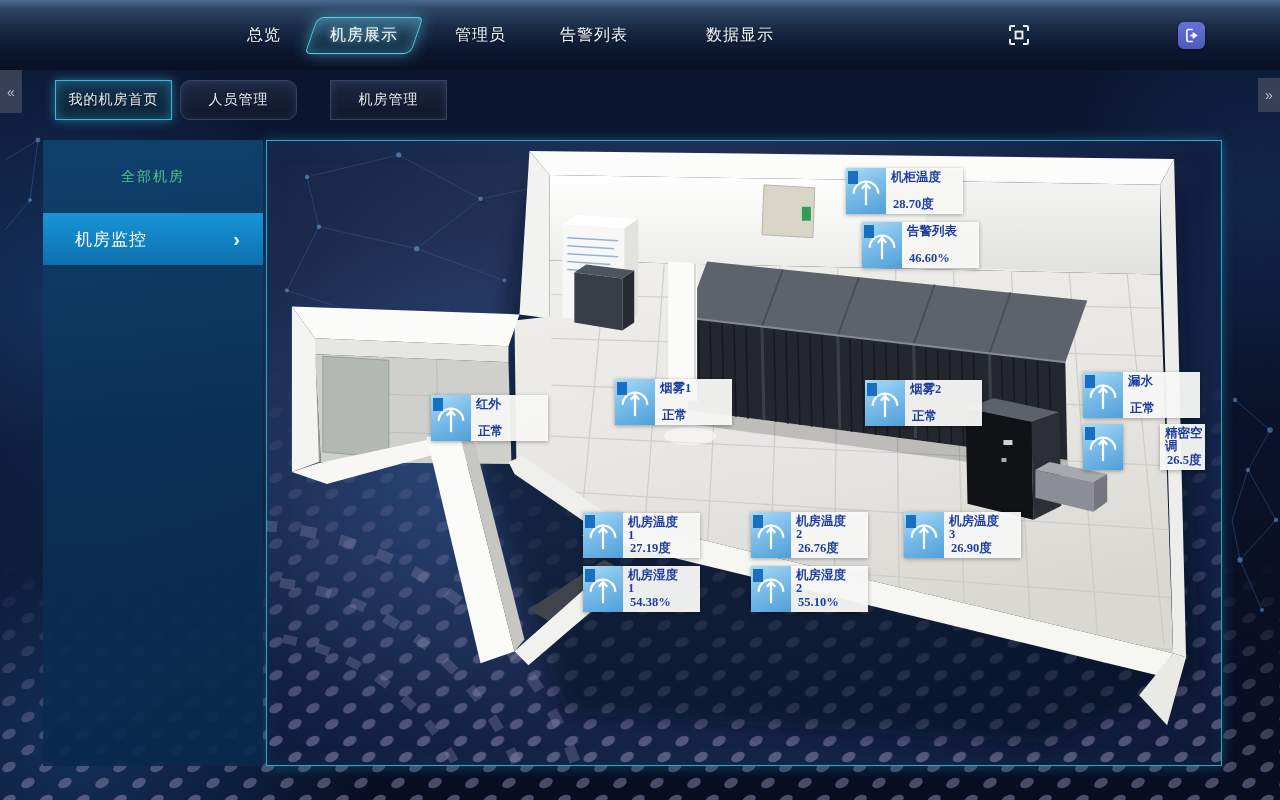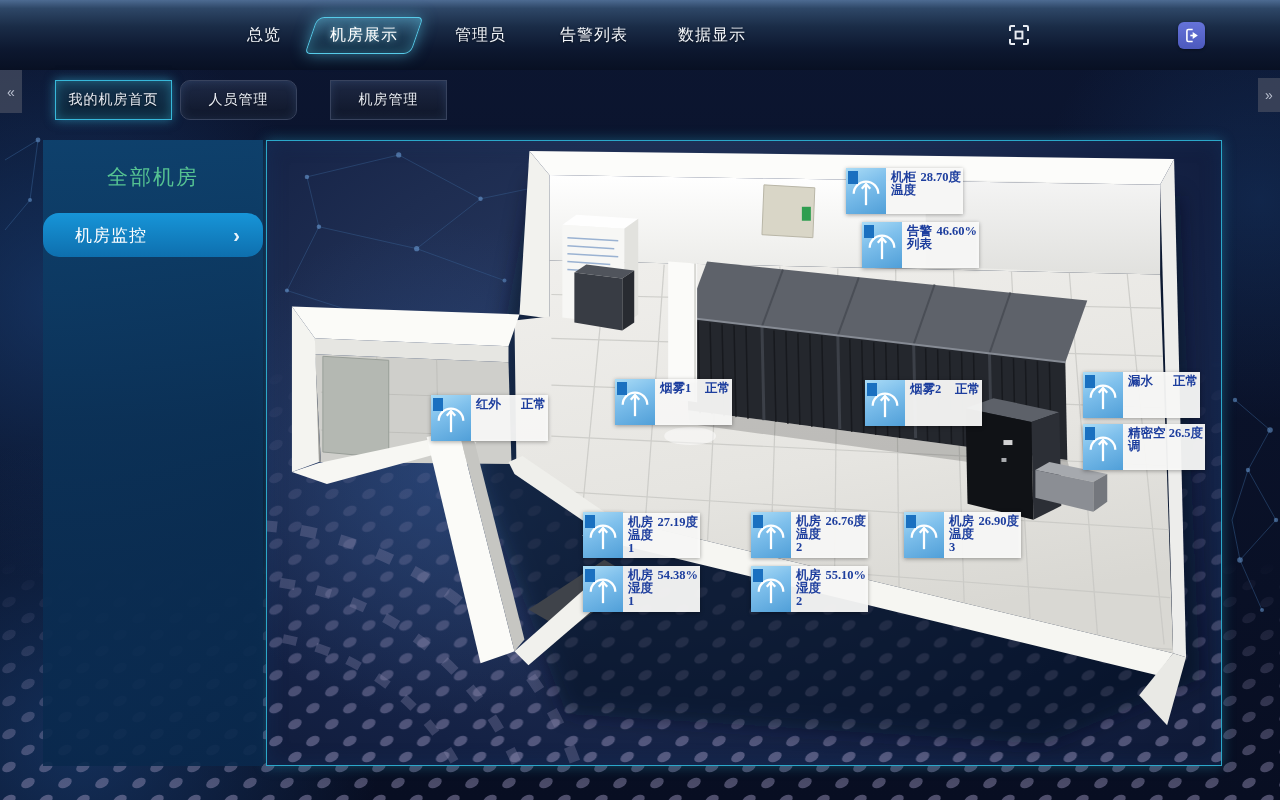--- a/index.html
+++ b/index.html
@@ -15,21 +15,21 @@
   
   .topbar{
     position:absolute;left:0;top:0;width:1280px;height:70px;z-index:5;
     background:linear-gradient(180deg,#4d6b92 0%,#2e4767 12%,#1a2c47 38%,#0d1830 70%,#081023 100%);
     display:flex;align-items:center;
   }
   .nav-item{color:#f2f5f9;font-size:16px;letter-spacing:1px;cursor:pointer;white-space:nowrap;text-shadow:0 1px 2px rgba(0,0,0,.5);}
   .nav-item.i0{margin-left:247px;text-align:center;}
   .nav-item.i2{margin-left:38px;}
   .nav-item.i3{margin-left:54px;}
-  .nav-item.i4{margin-left:50px;}
+  .nav-item.i4{margin-left:78px;}
   .nav-active{
     margin-left:30px;width:104px;height:35px;
     transform:skewX(-19deg);
     background:linear-gradient(180deg,#3a6483 0%,#1c3a54 55%,#12293f 100%);
     border:1px solid #57cbe9;border-radius:7px 5px 7px 5px;
     box-shadow:0 0 14px rgba(87,203,233,.55), inset 0 0 12px rgba(87,203,233,.35);
     display:flex;align-items:center;justify-content:center;cursor:pointer;
   }
   .nav-active .unskew{transform:skewX(19deg);color:#fff;font-size:16px;letter-spacing:1px;text-shadow:0 0 6px rgba(140,220,240,.8);}
   .nav-right{margin-left:auto;display:flex;align-items:center;}
@@ -66,26 +66,26 @@
     box-shadow:0 0 10px rgba(55,184,218,.55), inset 0 0 12px rgba(55,184,218,.4);
   }
 
   
   .sidebar{
     position:absolute;left:43px;top:140px;width:220px;height:626px;z-index:4;
     background:linear-gradient(180deg,rgba(14,66,110,.95) 0%,rgba(11,50,88,.92) 45%,rgba(9,40,76,.9) 100%);
   }
   .side-title{
     height:73px;display:flex;align-items:center;justify-content:center;
-    color:#55c292;font-size:21px;letter-spacing:2px;
+    color:#55c292;font-size:14px;letter-spacing:2px;
   }
   .side-item{
-    height:44px;display:flex;align-items:center;cursor:pointer;
+    height:52px;display:flex;align-items:center;cursor:pointer;
     background:linear-gradient(180deg,#1795d8 0%,#0e6fae 100%);
-    color:#fff;font-size:17px;letter-spacing:1px;padding:0 22px 0 32px;border-radius:16px;
+    color:#fff;font-size:17px;letter-spacing:1px;padding:0 22px 0 32px;
   }
   .side-item .chev{margin-left:auto;font-size:20px;color:#eaf4fb;font-weight:bold;}
 
   
   .viewport{
     position:absolute;left:266px;top:140px;width:956px;height:626px;z-index:3;box-sizing:border-box;
     border:1px solid #2ba8ca;
     box-shadow:0 0 12px rgba(43,168,202,.4), inset 0 0 20px rgba(20,60,110,.35);
     background:radial-gradient(ellipse at 42% 38%, #2b3d66 0%, #1e2d51 45%, #142144 72%, #0e1834 100%);
   }
@@ -98,21 +98,21 @@
     filter:drop-shadow(0 1px 2px rgba(0,0,0,.35));
   }
   .s-icon{
     width:40px;height:100%;flex:none;
     background:linear-gradient(155deg,#abdcf6 0%,#7fc0ec 40%,#509fd8 100%);
     display:flex;align-items:center;justify-content:center;
   }
   .s-corner{position:absolute;left:2px;top:3px;width:10px;height:13px;background:#1a70c0;}
   .s-text{
     flex:1;background:rgba(251,251,250,.94);
-    padding:3px 2px 3px 5px;display:flex;flex-direction:row;justify-content:space-between;
+    padding:3px 2px 3px 5px;display:flex;flex-direction:column;justify-content:space-between;
     font-family:"Liberation Serif","DejaVu Serif",serif;font-weight:bold;
     font-size:12.5px;color:#1d3e9e;overflow:hidden;
   }
   .s-name{display:block;max-width:56px;line-height:13px;word-break:break-all;}
   .s-value{display:block;line-height:13px;padding-left:2px;white-space:nowrap;}
 </style>
 </head>
 <body>
 
 <div class="stage">
@@ -489,21 +489,21 @@
           <path d="M13.5 17.5 L18 12.5 L22.5 17.5"></path>
         </g>
       </svg>
     </span>
     <span class="s-corner"></span>
     <span class="s-text">
       <span class="s-name">漏水</span>
       <span class="s-value">正常</span>
     </span>
   </div>
-        <div class="sensor" style="left: 816px; top: 283px; width: 122px;">
+        <div class="sensor" style="left: 816px; top: 283px; width: 122px; gap: 37px;">
     <span class="s-icon">
       <svg width="34" height="38" viewBox="0 0 36 40">
         <g fill="none" stroke="#ffffff" stroke-width="2.4">
           <path d="M5 23 A13 13 0 0 1 31 23"></path>
           <line x1="18" y1="13" x2="18" y2="35"></line>
           <path d="M13.5 17.5 L18 12.5 L22.5 17.5"></path>
         </g>
       </svg>
     </span>
     <span class="s-corner"></span>

